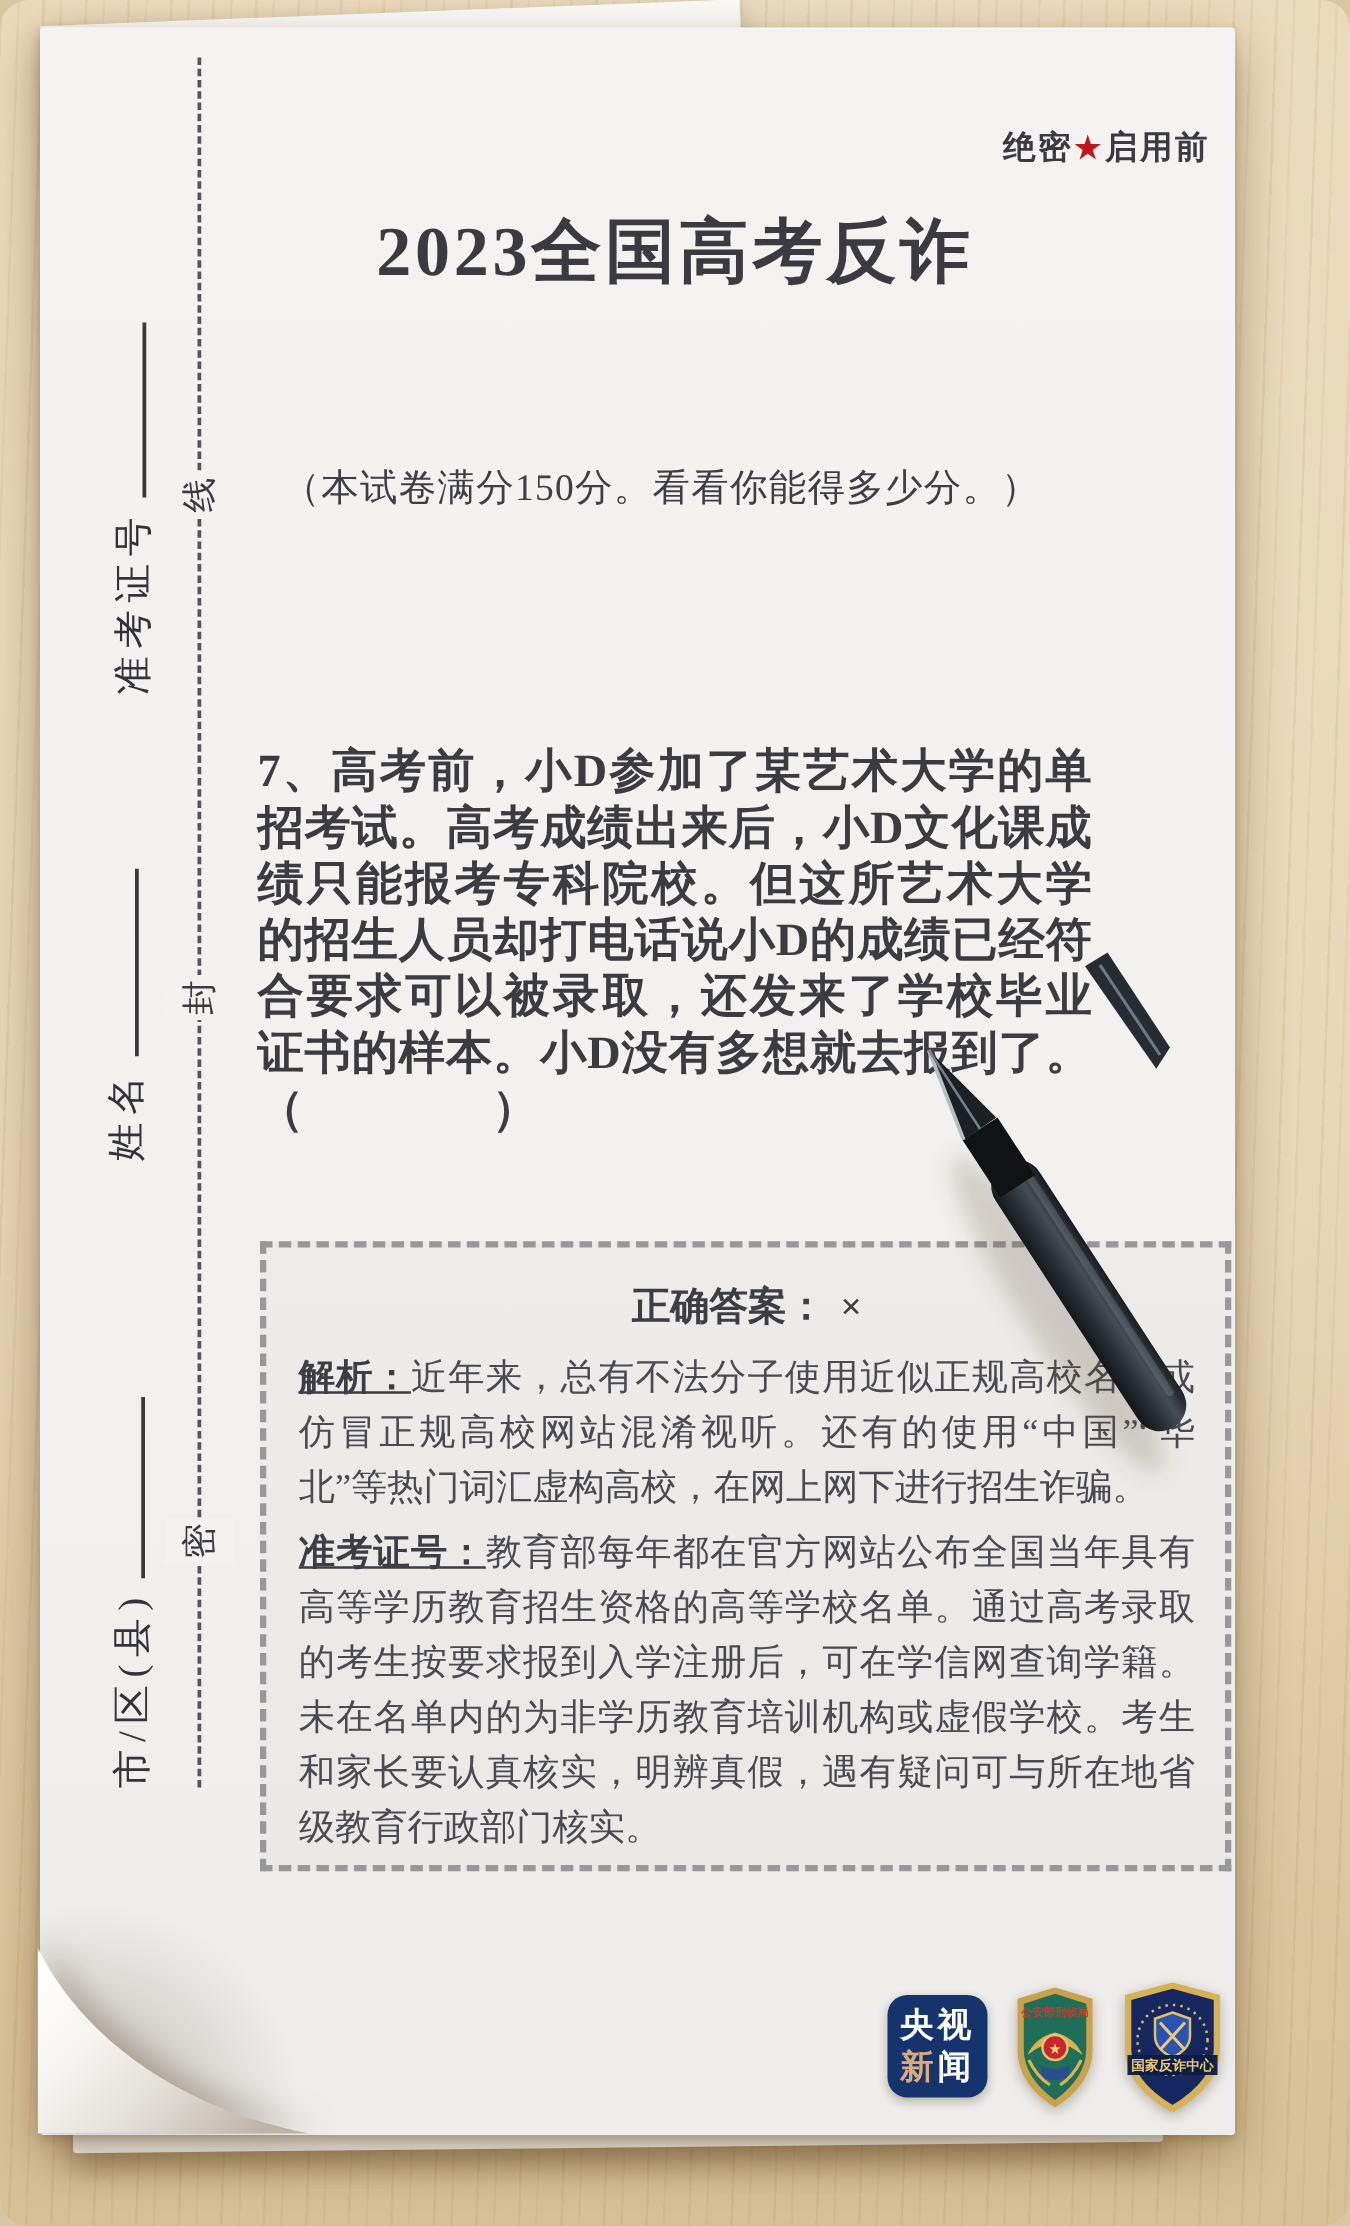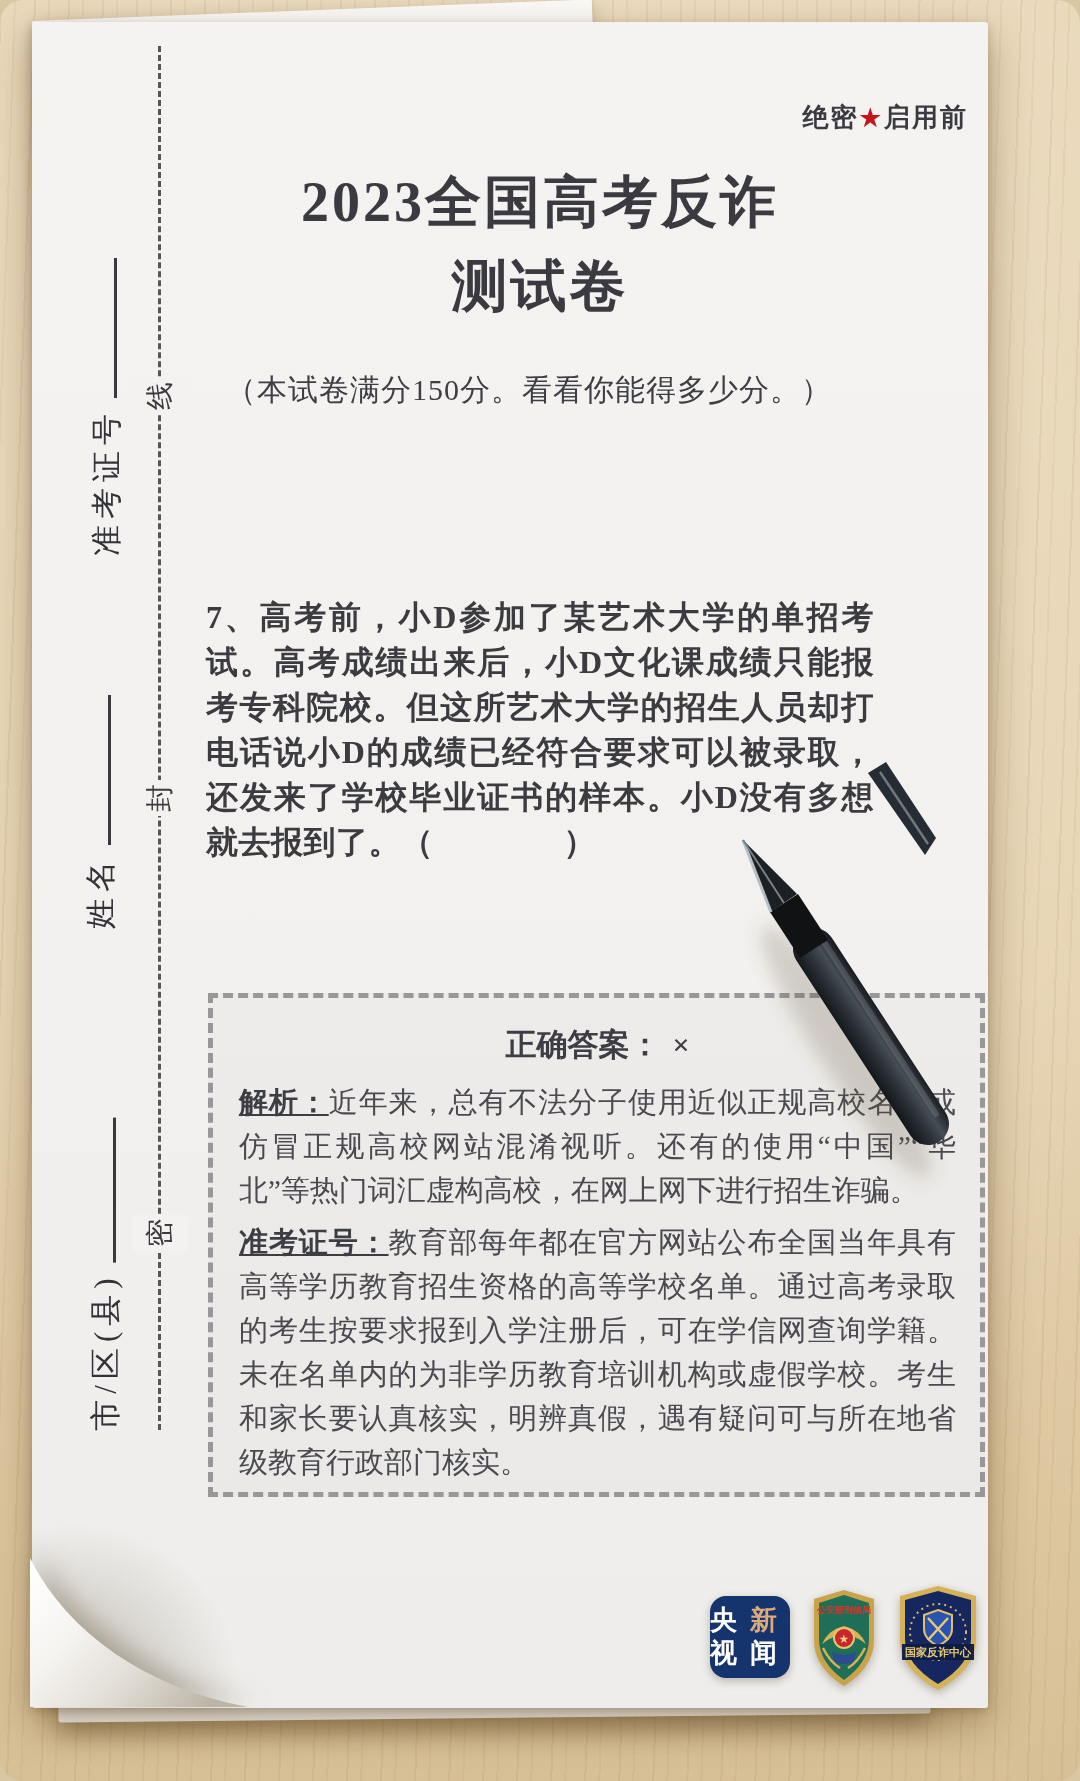--- a/index.html
+++ b/index.html
@@ -32,21 +32,21 @@
   
   table.score{position:absolute;left:208px;top:428px;width:727px;border-collapse:collapse;
     table-layout:fixed;background:transparent;}
   table.score td{border:3px solid #2f2f38;text-align:center;vertical-align:middle;
     font-size:30px;font-weight:bold;color:#34343c;letter-spacing:2px;}
   table.score{border:6px solid #2f2f38;}
   table.score tr.hd td{height:60px;}
   table.score tr.sc td{height:68px;}
   table.score td.first{width:128px;}
   
-  .question{position:absolute;left:206px;top:595px;width:668px;font-size:32px;font-weight:bold;
+  .question{position:absolute;left:206px;top:595px;width:668px;font-size:37px;font-weight:bold;
     color:#3b3b40;line-height:45px;text-align:justify;letter-spacing:0.5px;}
   
   .answer-box{position:absolute;left:208px;top:993px;width:777px;height:504px;box-sizing:border-box;
     border:5px dashed #98989a;background:rgba(125,125,128,.04);padding:22px 24px 18px 26px;}
   .ans-line{font-size:31px;font-weight:bold;color:#3d3d44;margin:4px 0 14px 0;text-align:center;}
   .ans-x{font-size:30px;margin-left:12px;font-weight:bold;}
   .answer-box p{margin:0 0 8px 0;font-size:29px;line-height:44px;color:#4a4a50;text-align:justify;}
   .plabel{font-weight:bold;color:#3d3d44;text-decoration:underline;}
   
   .seal-dash{position:absolute;left:158px;top:46px;height:1384px;border-left:3px dashed #55555c;}
@@ -60,21 +60,21 @@
     background:radial-gradient(ellipse at 18% 90%, rgba(105,92,70,.33), rgba(105,92,70,0) 62%);}
   .curl-wrap{position:absolute;left:30px;top:1516px;width:218px;height:191px;z-index:4;
     filter:drop-shadow(10px -6px 12px rgba(80,62,32,.30));}
   .curl{width:100%;height:100%;
     clip-path:path("M0,42 C38,118 118,172 218,191 L0,191 Z");
     background:linear-gradient(133deg,#ffffff 12%,#f6f4f1 38%,#e2ded7 62%,#bcb4a6 90%);}
   
   .pen{position:absolute;left:640px;top:720px;z-index:5;}
   
   .cctv{position:absolute;left:710px;top:1596px;width:80px;height:82px;border-radius:16px;z-index:4;
-    background:#15346d;display:flex;align-items:center;justify-content:center;
+    background:#15346d;display:flex;flex-direction:column;align-items:center;justify-content:center;
     font-family:"Liberation Sans","DejaVu Sans",sans-serif;font-weight:bold;font-size:27px;
     color:#ffffff;letter-spacing:3px;line-height:33px;box-shadow:0 3px 8px rgba(70,50,20,.3);}
   .cctv .xin{color:#dcab7c;}
   .badge{position:absolute;z-index:4;filter:drop-shadow(0 3px 5px rgba(70,50,20,.35));}
 </style>
 </head>
 <body>
 
 <div id="canvas">
 
@@ -83,21 +83,20 @@
   <div class="paper"></div>
 
   <div class="content">
 
     <div class="notice">
       <span>绝密</span><span class="star">★</span><span>启用前</span>
     </div>
 
     <div class="title">
       <div class="l">2023全国高考反诈</div>
-      <div class="l">测试卷</div>
     </div>
 
     <div class="subtitle">（本试卷满分150分。看看你能得多少分。）</div>
 
 
     <div class="question">7、高考前，小D参加了某艺术大学的单招考试。高考成绩出来后，小D文化课成绩只能报考专科院校。但这所艺术大学的招生人员却打电话说小D的成绩已经符合要求可以被录取，还发来了学校毕业证书的样本。小D没有多想就去报到了。（　　　　）</div>
 
     <div class="answer-box">
       <div class="ans-line">
         <span>正确答案：</span><span class="ans-x">×</span>

